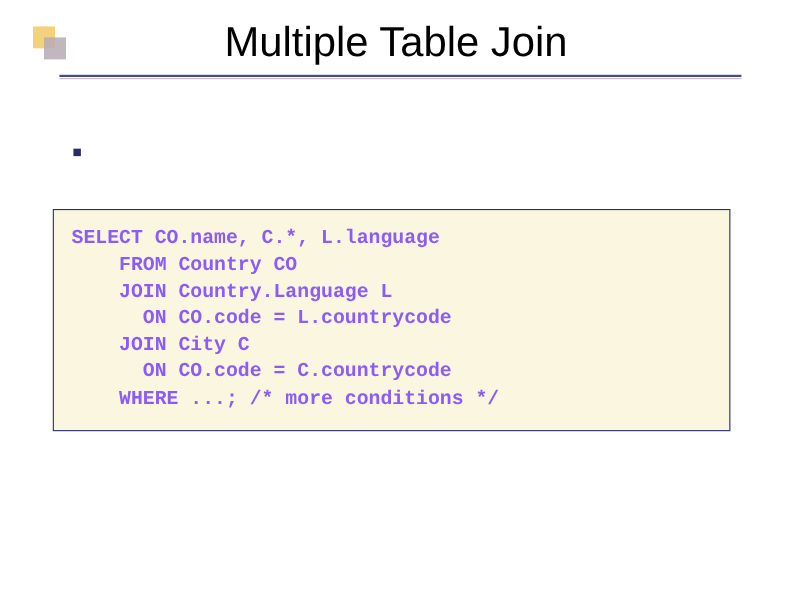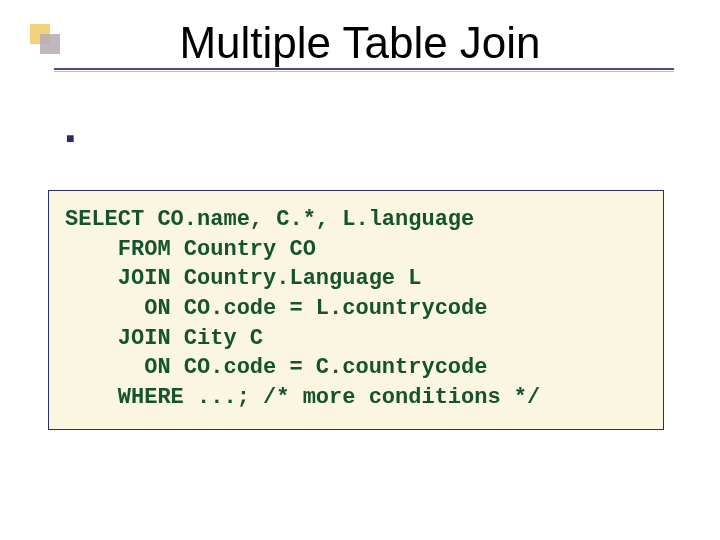--- a/index.html
+++ b/index.html
@@ -41,21 +41,21 @@
     height: 20px;
     background: #b7aab5;
     opacity: 0.85;
   }
   .title {
     position: absolute;
     top: 18px;
     left: 0;
     right: 0;
     text-align: center;
-    font-size: 44px;
+    font-size: 38px;
     font-weight: 400;
   }
   .title-underline {
     position: absolute;
     top: 68px;
     left: 54px;
     right: 46px;
     height: 0;
     border-bottom: 2px solid #4a4a88;
   }
@@ -85,23 +85,23 @@
   .code-box {
     position: absolute;
     top: 190px;
     left: 48px;
     width: 616px;
     box-sizing: border-box;
     background: #fbf6e0;
     border: 1.5px solid #2c2c70;
     padding: 14px 16px 16px 16px;
     font-family: "Courier New", Courier, monospace;
-    font-size: 22px;
+    font-size: 18px;
     line-height: 1.35;
-    color: #14532d;
+    color: #8b5cf6;
     font-weight: bold;
     white-space: pre;
   }
 </style>
 </head>
 <body>
 
 <div class="slide">
 
   <div class="corner-deco">

